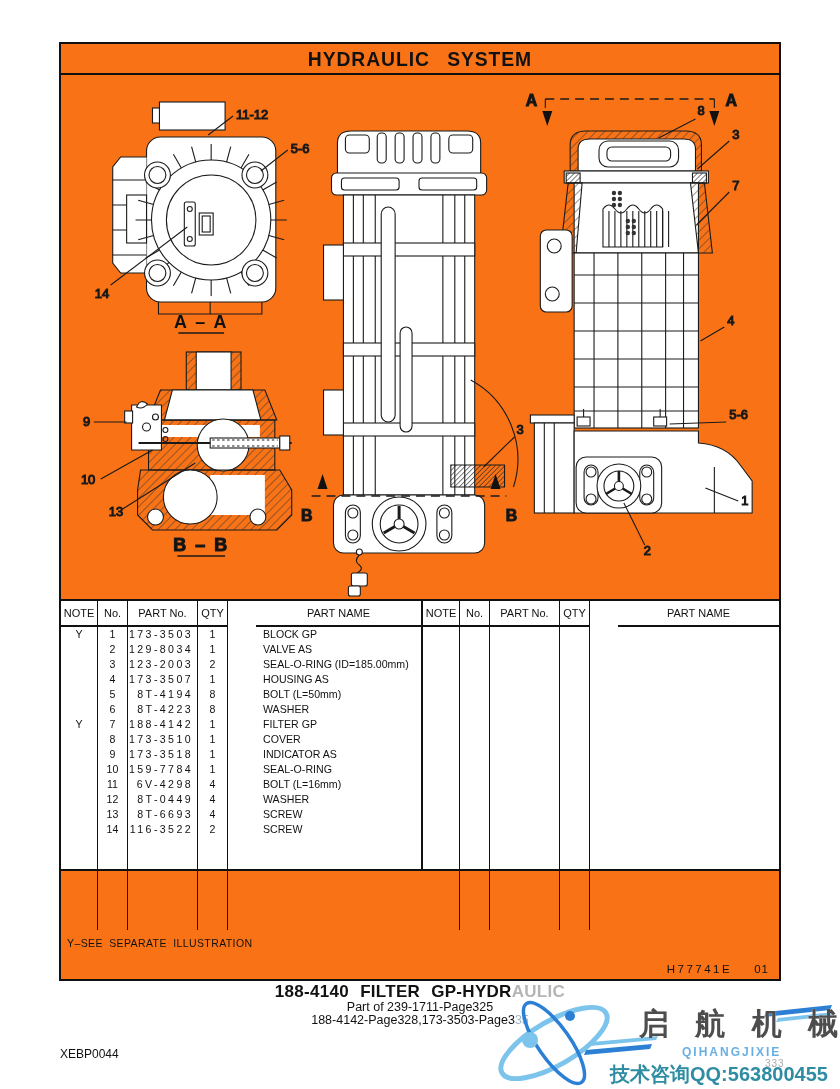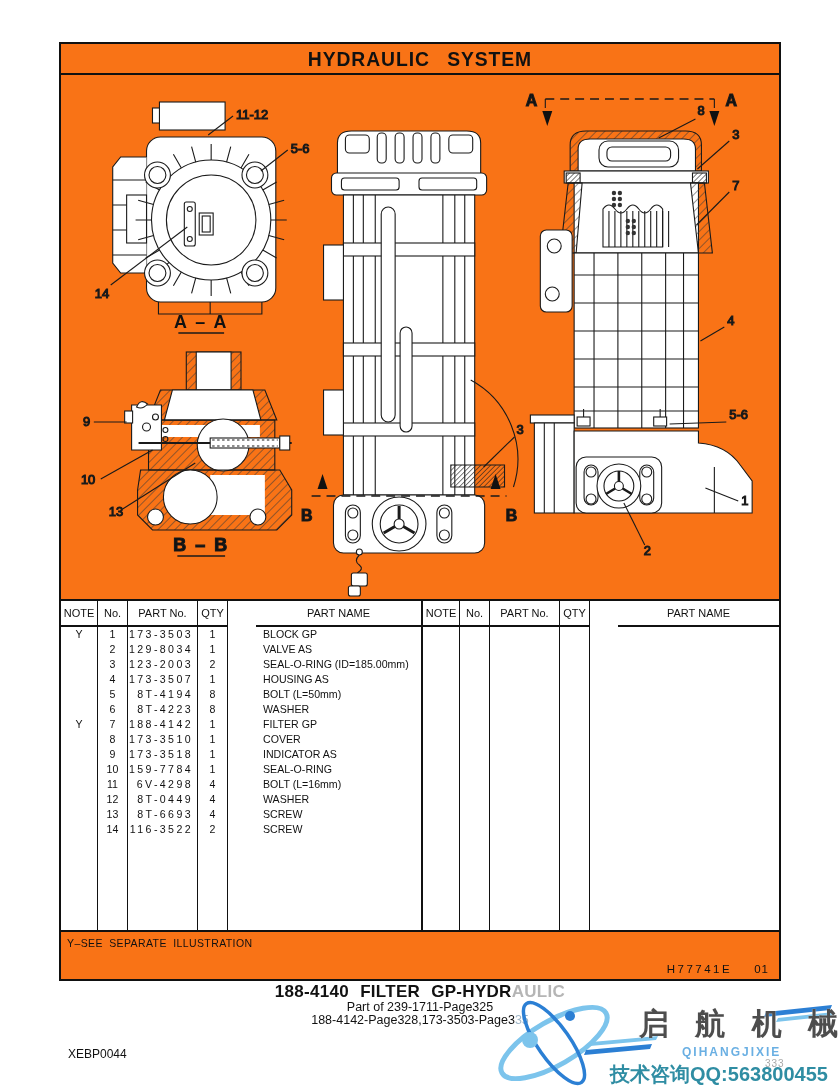--- a/index.html
+++ b/index.html
@@ -11,21 +11,21 @@
   .titlebox{position:absolute;left:0;top:0;width:718px;height:31px;border-bottom:2px solid #111;
     display:flex;align-items:center;justify-content:center;}
   .titlebox .t{font-size:21px;font-weight:700;letter-spacing:1px;word-spacing:12px;transform:scaleX(.92);white-space:nowrap;}
 
   .draw{position:absolute;left:0;top:31px;width:718px;height:524px;}
   .draw svg{display:block;}
   .callout{font:13px "Liberation Sans",sans-serif;fill:#111;}
   .seclabel{font:600 16px "Liberation Sans",sans-serif;fill:#111;}
   .viewlabel{font:600 18px "Liberation Sans",sans-serif;fill:#111;letter-spacing:2px;}
 
-  .tables{position:absolute;left:0;top:555px;width:718px;height:333px;border-top:2px solid #111;border-bottom:2px solid #111;display:flex;background:#fff;}
+  .tables{position:absolute;left:0;top:555px;width:718px;height:272px;border-top:2px solid #111;border-bottom:2px solid #111;display:flex;background:#fff;}
   .ptable{display:grid;grid-template-columns:37px 30px 70px 30px 1fr;align-content:start;}
   .ptable.left{width:360px;}
   .ptable.right{flex:1;border-left:2px solid #111;}
   .hcell{height:26px;line-height:24px;border-bottom:2px solid #111;font-size:11px;text-align:center;white-space:nowrap;overflow:hidden;}
   .cell{height:15px;line-height:15px;font-size:10.6px;white-space:nowrap;overflow:hidden;}
   .c-note,.c-no,.c-part,.c-qty{border-right:1px solid #111;}
   .c-note{text-align:center;}
   .c-no{text-align:center;}
   .c-part{text-align:right;letter-spacing:2.4px;padding-right:4px;}
   .c-qty{text-align:center;}
@@ -38,21 +38,21 @@
   .refcode{position:absolute;right:10px;bottom:4px;font-size:11.5px;letter-spacing:2.5px;}
   .refcode .rev{margin-left:22px;letter-spacing:1px;}
 
   .caption{position:absolute;left:0;top:983px;width:840px;text-align:center;}
   .caption .l1{font-size:17px;font-weight:700;letter-spacing:.3px;word-spacing:6px;line-height:18px;}
   .caption .l2{font-size:12.5px;line-height:13px;}
   .caption .l3{font-size:12.5px;line-height:13px;}
   .fade{color:#b5b5b5;}
   .fade2{color:#9fb6c8;}
 
-  .doccode{position:absolute;left:60px;top:1047px;font-size:12px;margin-left:8px;}
+  .doccode{position:absolute;left:60px;top:1047px;font-size:12px;}
 
   .wm{position:absolute;left:482px;top:998px;width:358px;height:91px;}
   .wm-logo{position:absolute;left:0;top:0;}
   .wm-brand{position:absolute;left:157px;top:6px;font-size:30px;font-weight:700;color:#4d4d4d;letter-spacing:9px;white-space:nowrap;text-shadow:0 0 1px #e8e8e8;}
   .wm-sub{position:absolute;left:200px;top:47px;font-size:12px;font-weight:700;color:#5aa7e0;letter-spacing:2px;white-space:nowrap;opacity:.9;}
   .wm-num{position:absolute;left:283px;top:60px;font-size:10px;color:#a9a9a9;letter-spacing:1px;}
   .wm-contact{position:absolute;left:128px;top:63px;font-size:20px;font-weight:700;color:#2f8da3;white-space:nowrap;}
 </style>
 </head>
 <body>

